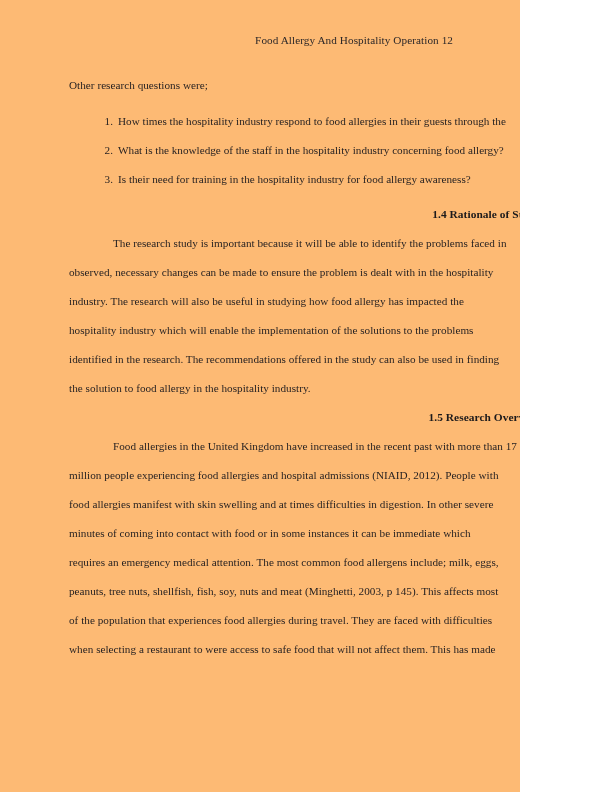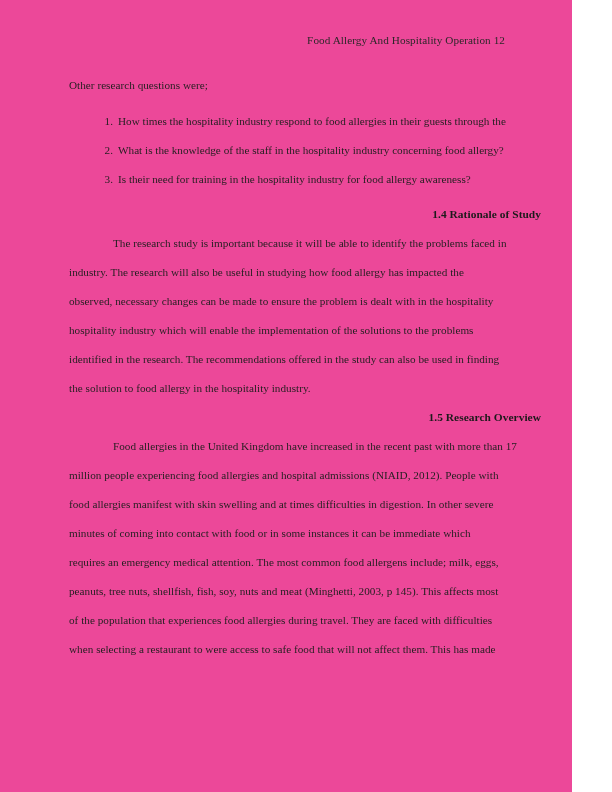--- a/index.html
+++ b/index.html
@@ -7,23 +7,23 @@
     margin: 0;
     padding: 0;
     background: #ffffff;
   }
   body {
     font-family: "Liberation Serif", "DejaVu Serif", serif;
     color: #231f20;
   }
   .page {
     position: relative;
-    width: 572px;
+    width: 520px;
     height: 792px;
-    background: #ec4899;
+    background: #fdba74;
     overflow: hidden;
     box-sizing: border-box;
   }
   .running-header {
     position: absolute;
     top: 33px;
     left: 61px;
     right: 67px;
     text-align: right;
     font-size: 11.2px;
@@ -124,22 +124,22 @@
       </li>
 
     </ol>
 
     <div class="spacer-sm"></div>
 
     <div class="section-heading">1.4 Rationale of Study</div>
 
     <div class="para">
       <div class="line indent-first">The research study is important because it will be able to identify the problems faced in</div>
+      <div class="line">observed, necessary changes can be made to ensure the problem is dealt with in the hospitality</div>
       <div class="line">industry. The research will also be useful in studying how food allergy has impacted the</div>
-      <div class="line">observed, necessary changes can be made to ensure the problem is dealt with in the hospitality</div>
       <div class="line">hospitality industry which will enable the implementation of the solutions to the problems</div>
       <div class="line">identified in the research. The recommendations offered in the study can also be used in finding</div>
       <div class="line">the solution to food allergy in the hospitality industry.</div>
     </div>
 
     <div class="section-heading">1.5 Research Overview</div>
 
     <div class="para">
       <div class="line indent-first">Food allergies in the United Kingdom have increased in the recent past with more than 17</div>
       <div class="line">million people experiencing food allergies and hospital admissions (NIAID, 2012). People with</div>

